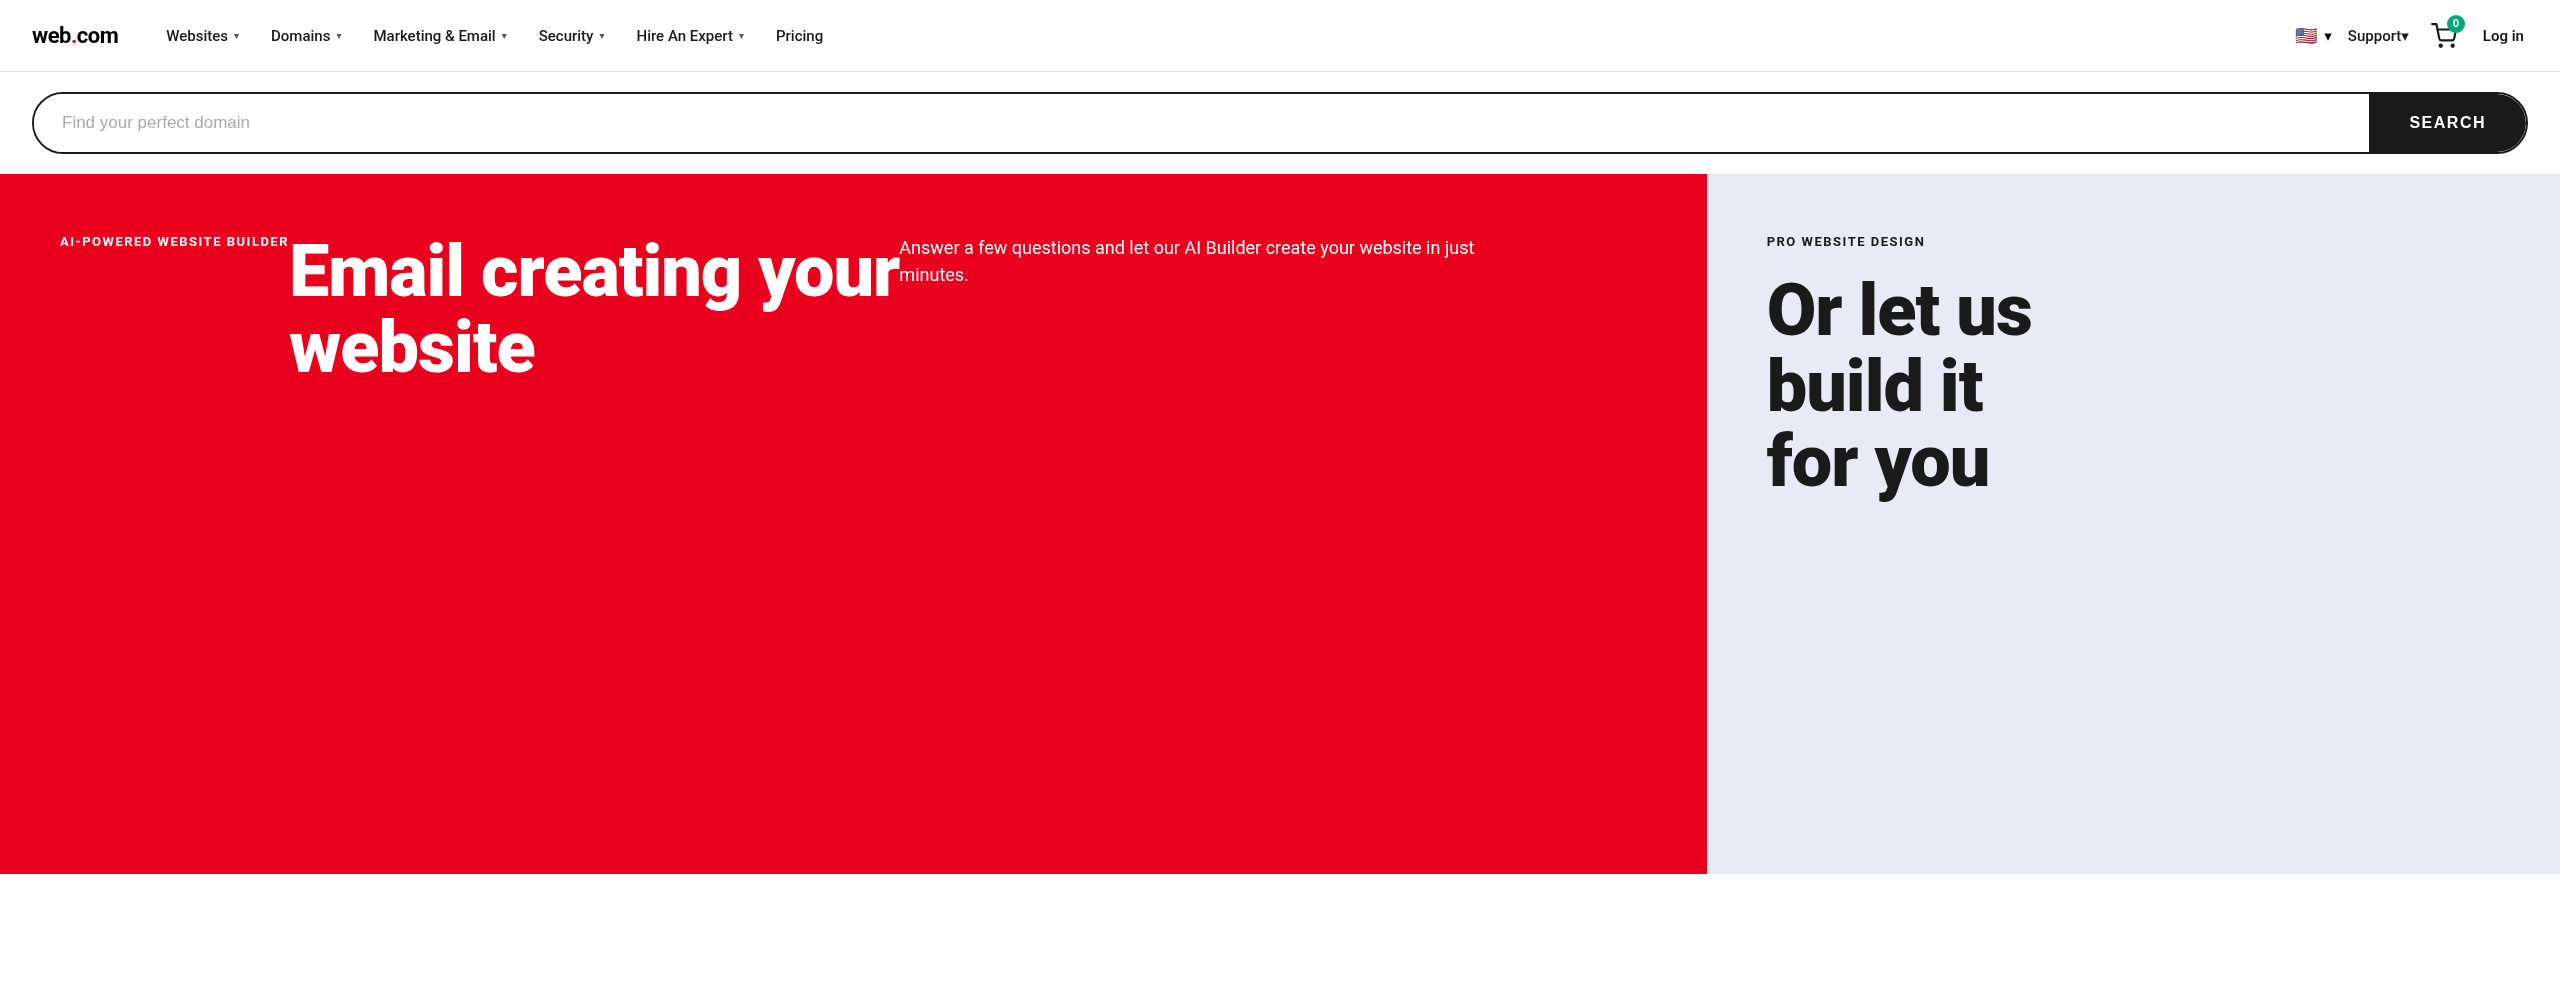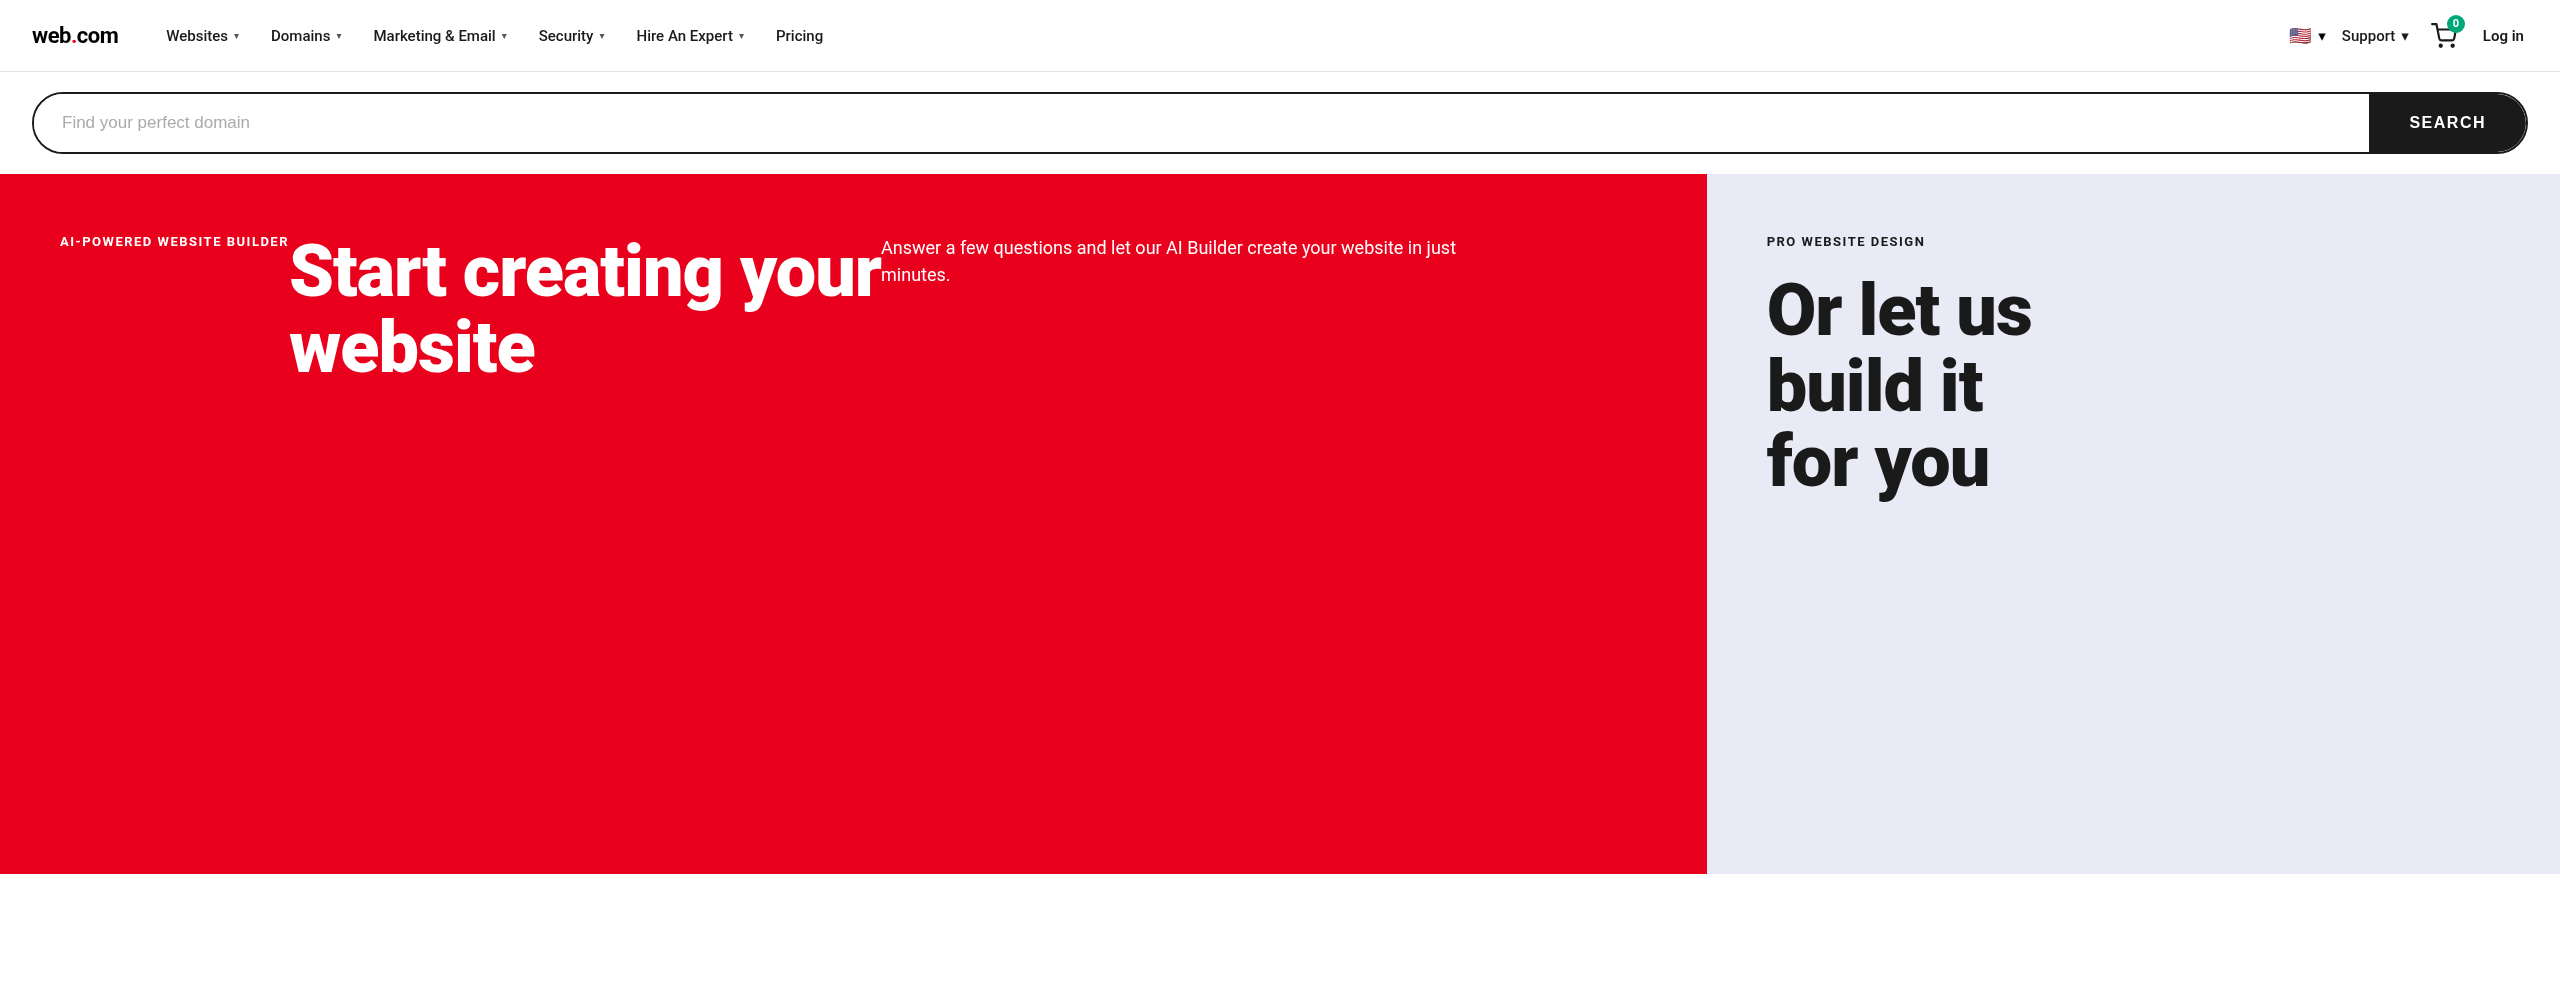--- a/index.html
+++ b/index.html
@@ -91,21 +91,21 @@
       overflow: hidden;
       display: flex;
       align-items: center;
       justify-content: center;
       font-size: 18px;
     }
 
     .support-link {
       display: flex;
       align-items: flex-start;
-      gap: 6px;
+      gap: 0;
       font-size: 15px;
       font-weight: 500;
       color: #1a1a1a;
       cursor: pointer;
     }
 
     .cart-btn {
       position: relative;
       width: 38px;
       height: 38px;
@@ -325,21 +325,21 @@
       <span>SEARCH</span>
     </button>
   </div>
 </div>
 
 <section class="hero-section">
 
   <div class="hero-left">
     <div class="hero-tag">AI-POWERED WEBSITE BUILDER</div>
     <h1 class="hero-heading">
-      <span>Start creating your</span><br>
+      <span>Email creating your</span><br>
       <span>website</span>
     </h1>
     <p class="hero-subtext">Answer a few questions and let our AI Builder create your website in just minutes.</p>
   </div>
 
   <div class="hero-right">
     <div class="hero-tag">PRO WEBSITE DESIGN</div>
     <h2 class="hero-heading">
       <span>Or let us</span><br>
       <span>build it</span><br>

